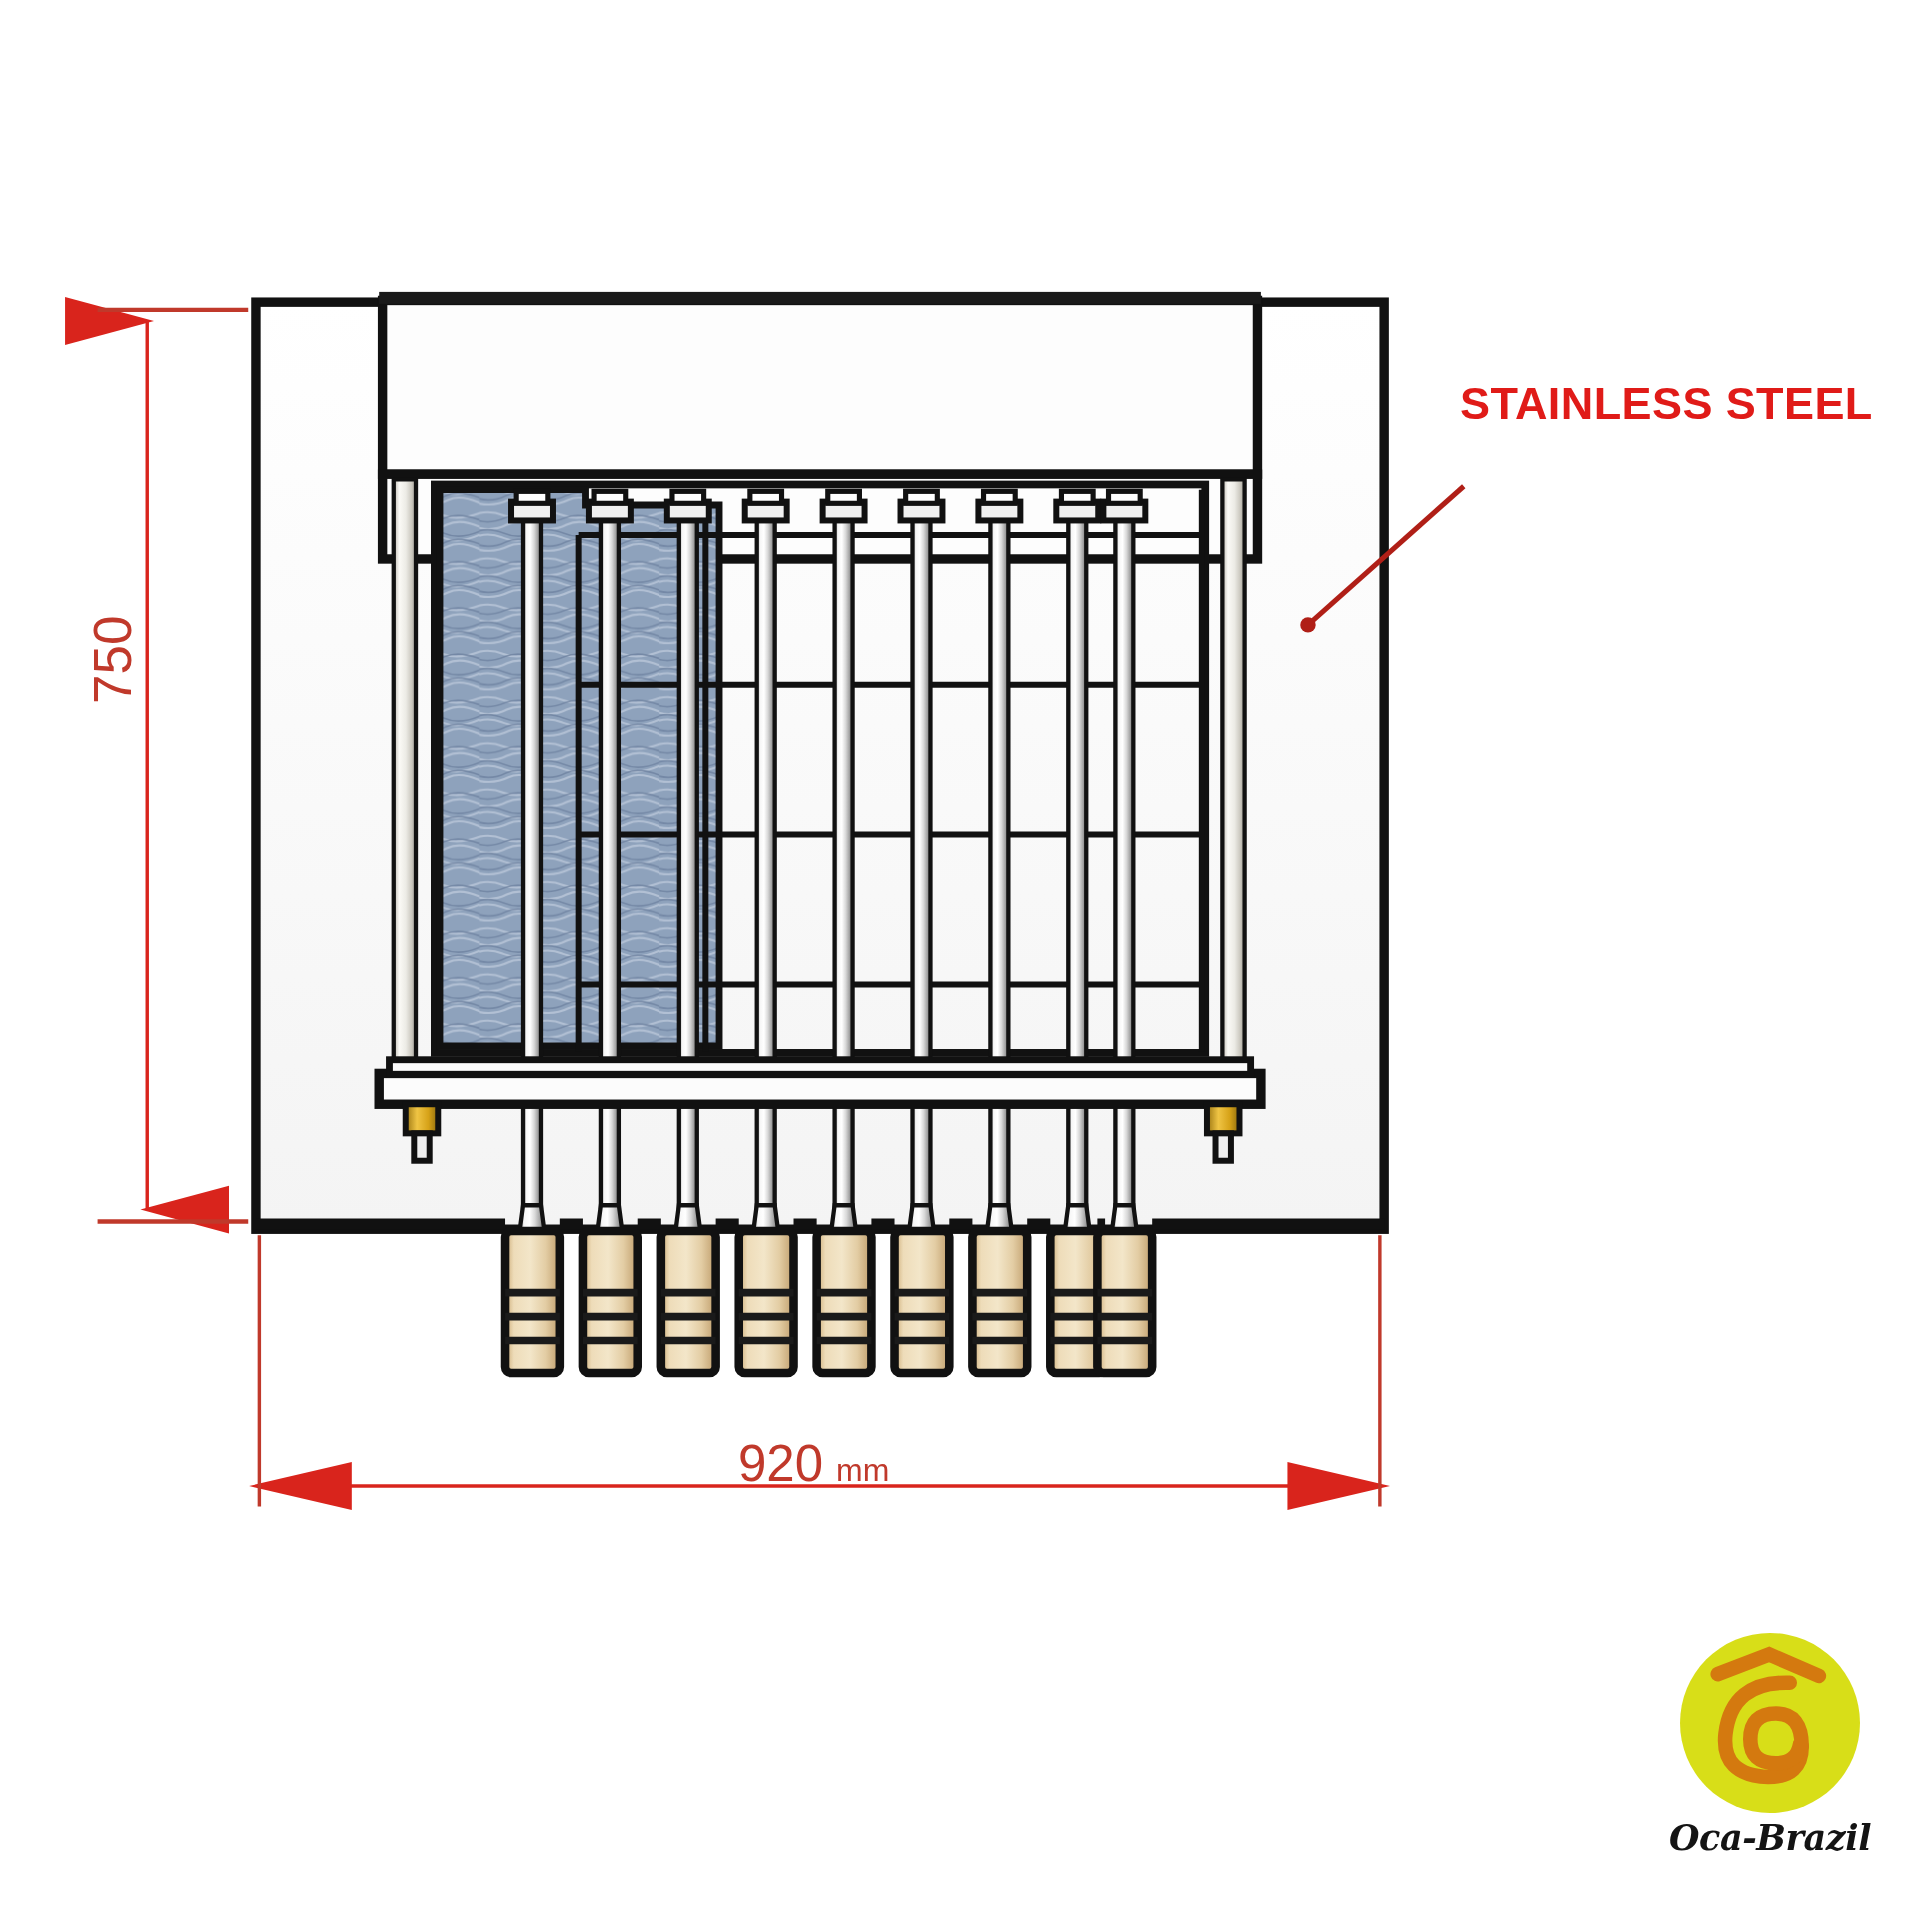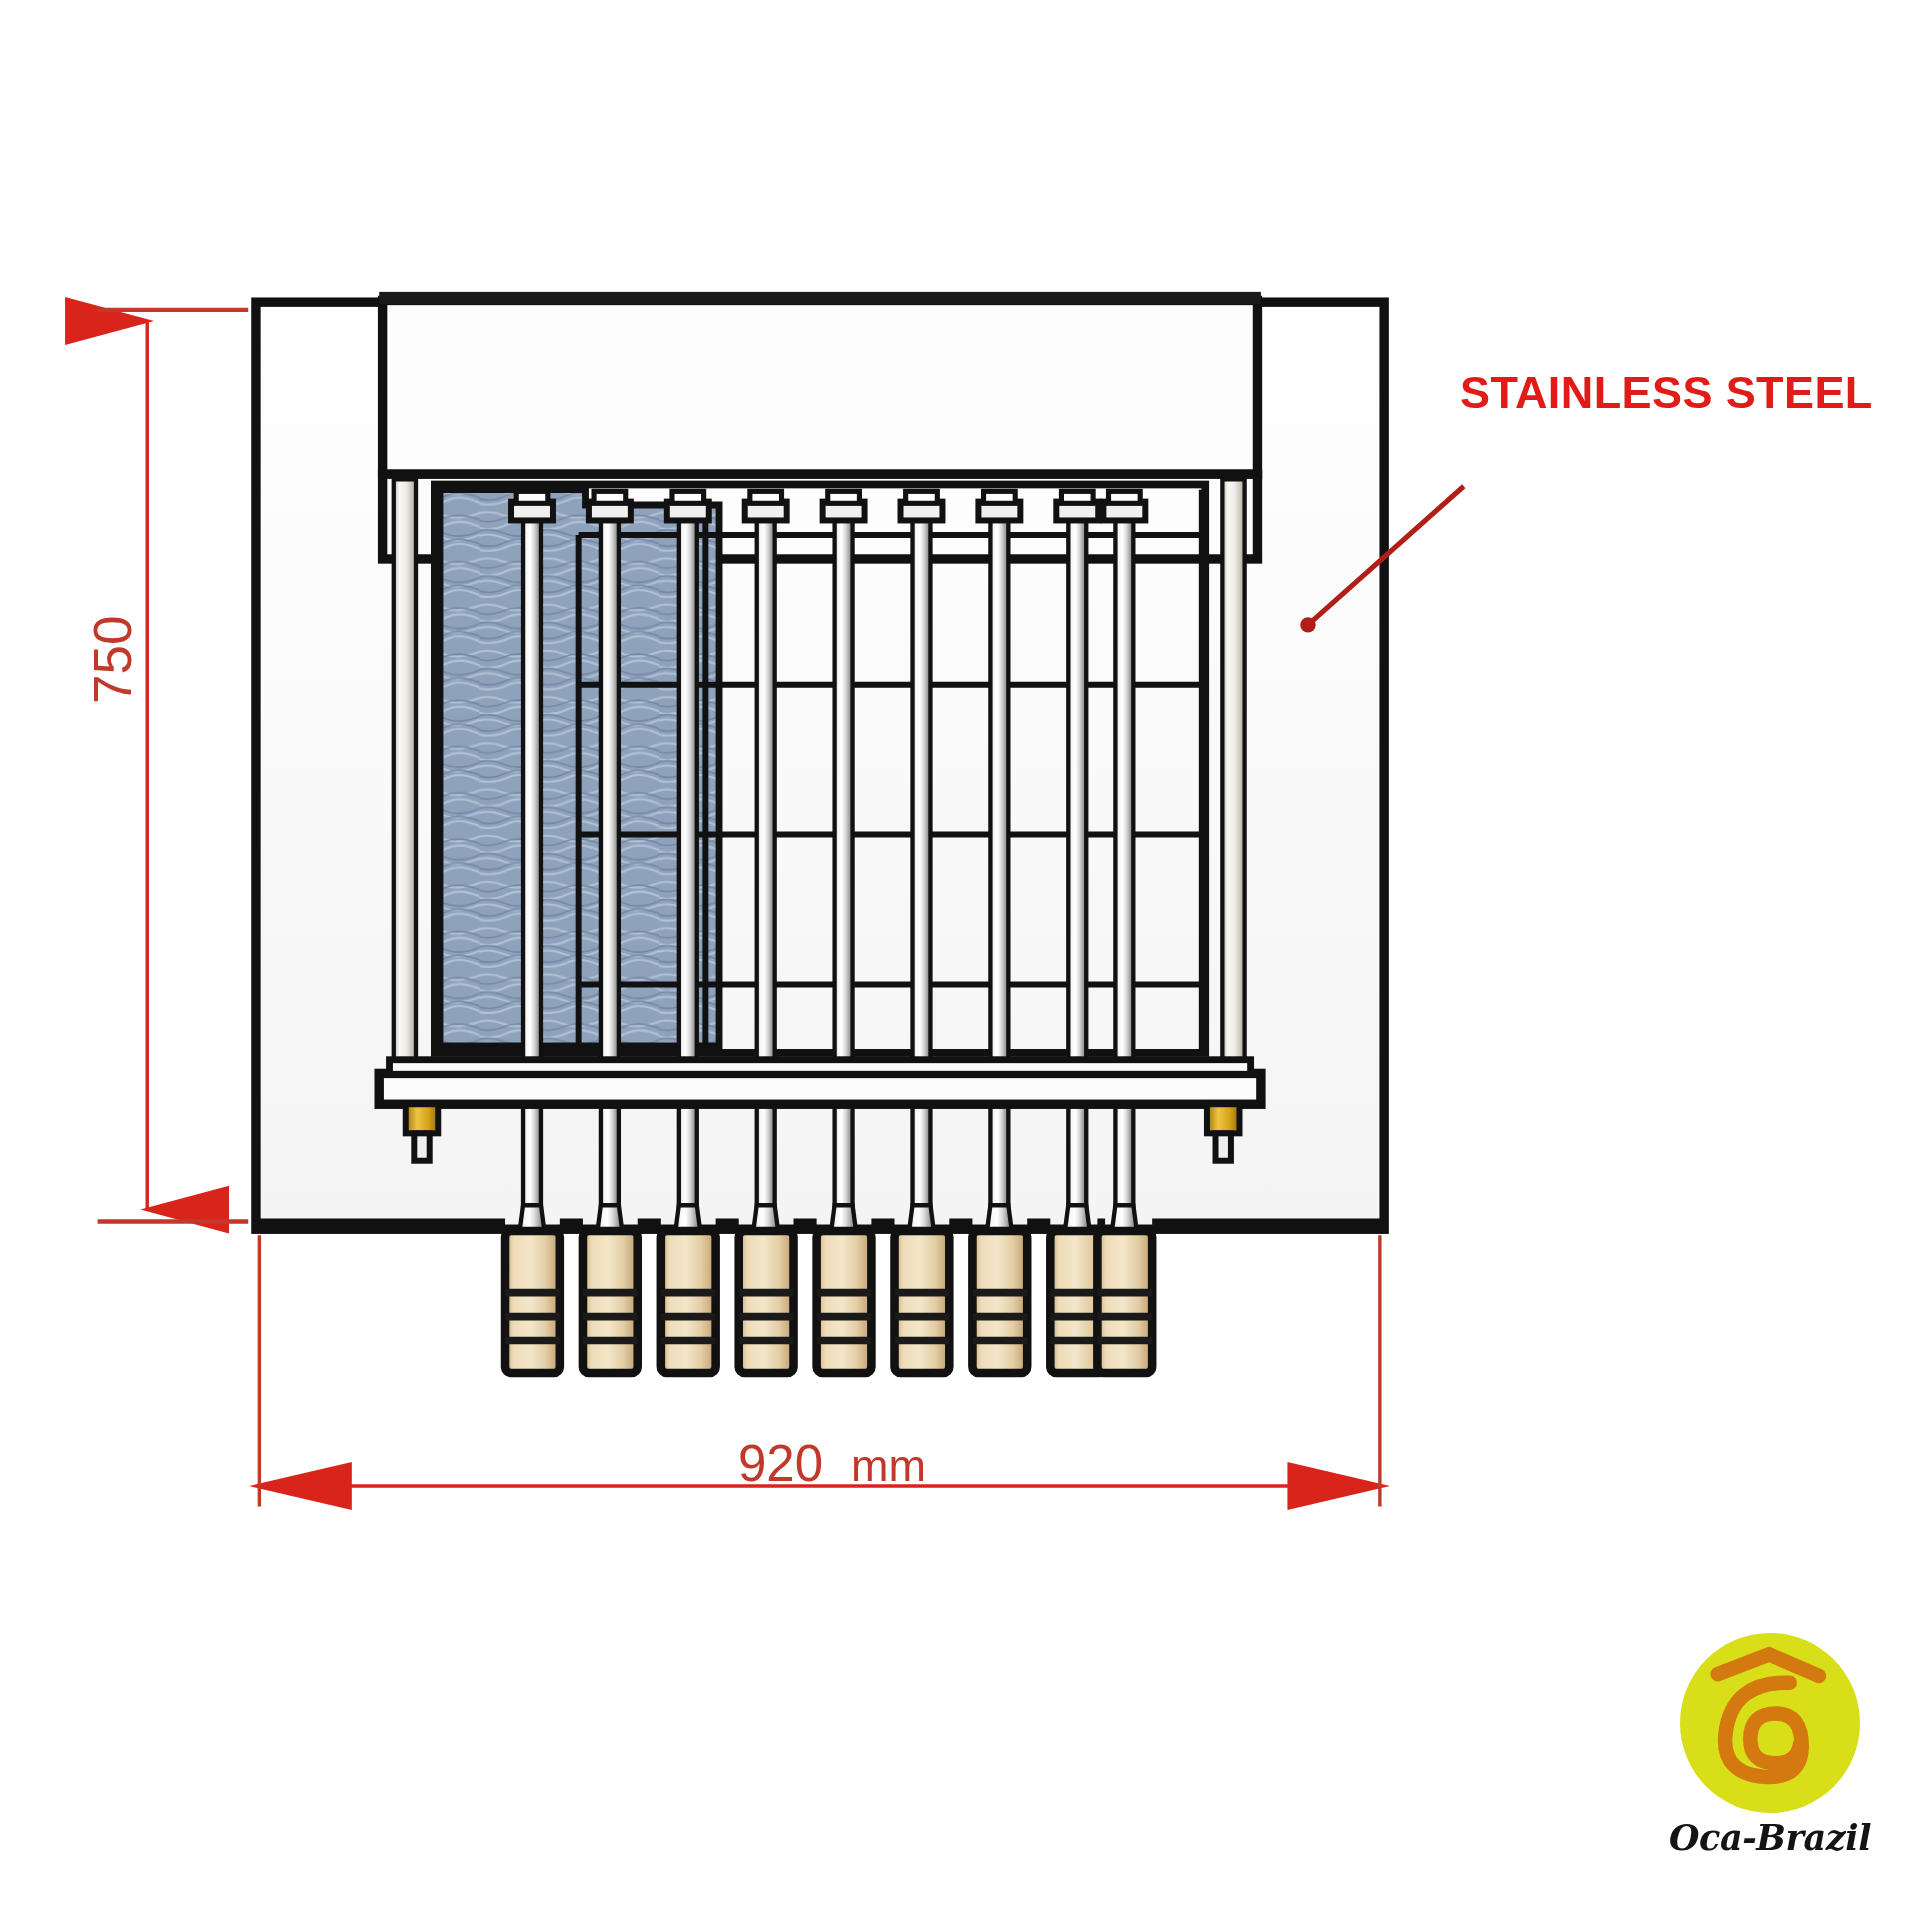--- a/index.html
+++ b/index.html
@@ -1,32 +1,32 @@
 <!DOCTYPE html>
 <html style="font-size:13.7px"><head>
 <meta charset="utf-8">
 <style>
   html,body{margin:0;padding:0;background:#ffffff;}
   body{width:1926px;height:1926px;position:relative;overflow:hidden;
        font-family:"Liberation Sans",sans-serif;}
   .stage{position:absolute;left:0;top:0;width:1926px;height:1926px;}
   svg.drawing{position:absolute;left:0;top:0;width:1926px;height:1926px;display:block;}
 
-  .annot-block{position:absolute;left:1460px;top:370px;width:454px;}
+  .annot-block{position:absolute;left:1460px;top:381px;width:454px;}
   .annot-title{font-size:45px;font-weight:bold;color:#e01b18;letter-spacing:0.4px;
                line-height:1.0;white-space:nowrap;}
   .annot-sub{font-size:41px;font-weight:400;color:#e03c34;letter-spacing:0.9px;
              line-height:1.0;margin-top:13.7px;white-space:nowrap;}
 
   .dim-v{position:absolute;left:82px;top:704px;color:#c0392b;font-size:53px;
          font-weight:400;transform:rotate(-90deg);transform-origin:left top;
          white-space:nowrap;}
   .dim-h{position:absolute;left:738px;top:1434px;color:#c0392b;font-size:51px;
          font-weight:400;white-space:nowrap;}
-  .dim-h .unit{font-size:45px;margin-left:28px;}
+  .dim-h .unit{font-size:32px;margin-left:13px;}
 
   .logo{position:absolute;left:1663px;top:1633px;width:214px;height:257px;}
   .logo-disc{position:absolute;left:17px;top:0;width:180px;height:180px;
              border-radius:50%;background:#d8de18;}
   .logo-mark{position:absolute;left:17px;top:0;width:180px;height:180px;}
   .logo-word{position:absolute;left:0;top:184px;width:214px;text-align:center;
              font-family:"DejaVu Serif",serif;font-style:italic;font-weight:bold;
              font-size:35px;color:#141414;letter-spacing:-0.4px;white-space:nowrap;}
 </style>
 </head>

